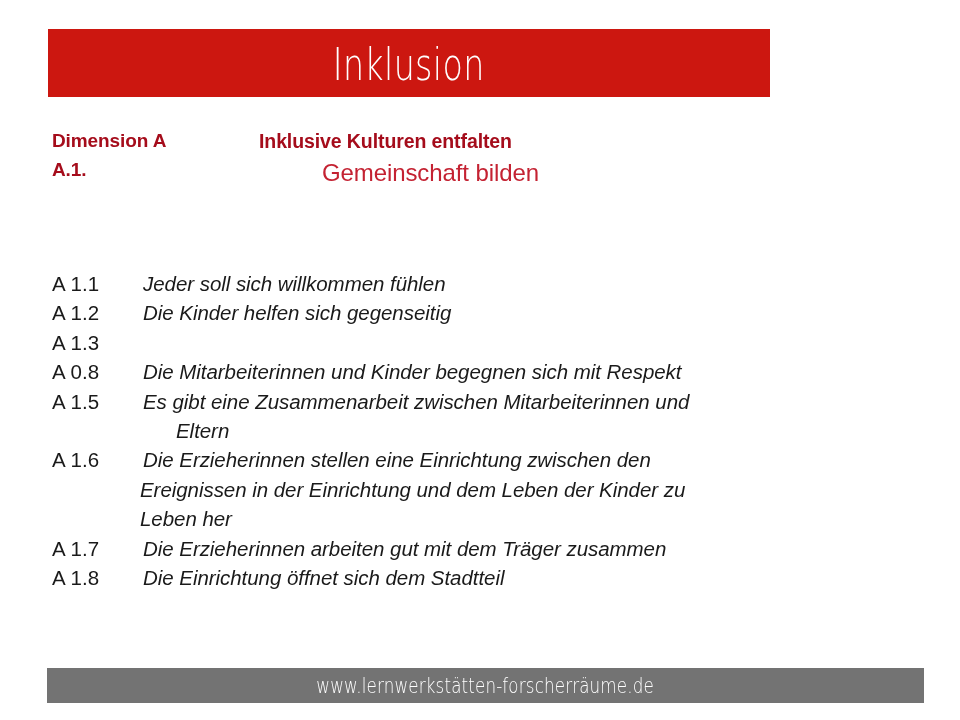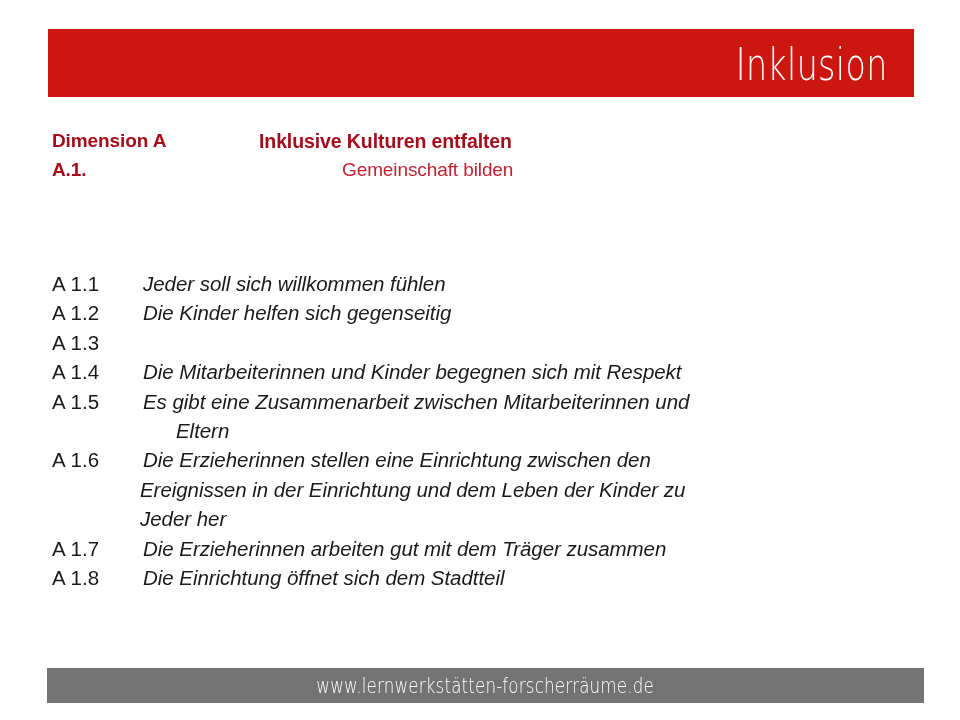--- a/index.html
+++ b/index.html
@@ -20,26 +20,26 @@
     width: 960px;
     height: 720px;
     background: #ffffff;
   }
 
   
   .header-bar {
     position: absolute;
     left: 48px;
     top: 29px;
-    width: 866px;
+    width: 722px;
     height: 68px;
     background: #cc1710;
     display: flex;
     align-items: center;
-    justify-content: flex-end;
+    justify-content: center;
   }
   .header-title {
     color: #ffffff;
     font-family: "DejaVu Sans", "Liberation Sans", sans-serif;
     font-size: 45px;
     font-weight: 300;
     letter-spacing: 0.5px;
     line-height: 1;
     transform: scaleX(0.74) translateY(1px);
     transform-origin: center center;
@@ -73,25 +73,24 @@
     top: 0;
     font-size: 19.5px;
     font-weight: bold;
     color: #a50c1b;
     letter-spacing: -0.1px;
   }
   .heading-right-regular {
     position: absolute;
     left: 270px;
     top: 0;
-    font-size: 19px;
+    font-size: 24px;
     font-weight: normal;
     color: #c42232;
     letter-spacing: -0.1px;
-    margin-left: 20px;
   }
 
   
   .list-block {
     position: absolute;
     left: 52px;
     top: 272px;
     width: 860px;
   }
   .list-line {
@@ -181,21 +180,21 @@
     <div class="list-line">
       <span class="list-code">A 1.2</span>
       <span class="list-text">Die Kinder helfen sich gegenseitig</span>
     </div>
 
     <div class="list-line">
       <span class="list-code">A 1.3</span>
     </div>
 
     <div class="list-line">
-      <span class="list-code">A 1.4</span>
+      <span class="list-code">A 0.8</span>
       <span class="list-text">Die Mitarbeiterinnen und Kinder begegnen sich mit Respekt</span>
     </div>
 
     <div class="list-line">
       <span class="list-code">A 1.5</span>
       <span class="list-text">Es gibt eine Zusammenarbeit zwischen Mitarbeiterinnen und</span>
     </div>
 
     <div class="list-line">
       <span class="list-code"></span>
@@ -207,21 +206,21 @@
       <span class="list-text">Die Erzieherinnen stellen eine Einrichtung zwischen den</span>
     </div>
 
     <div class="list-line">
       <span class="list-code"></span>
       <span class="list-text cont-b">Ereignissen in der Einrichtung und dem Leben der Kinder zu</span>
     </div>
 
     <div class="list-line">
       <span class="list-code"></span>
-      <span class="list-text cont-b">Jeder her</span>
+      <span class="list-text cont-b">Leben her</span>
     </div>
 
     <div class="list-line">
       <span class="list-code">A 1.7</span>
       <span class="list-text">Die Erzieherinnen arbeiten gut mit dem Träger zusammen</span>
     </div>
 
     <div class="list-line">
       <span class="list-code">A 1.8</span>
       <span class="list-text">Die Einrichtung öffnet sich dem Stadtteil</span>

